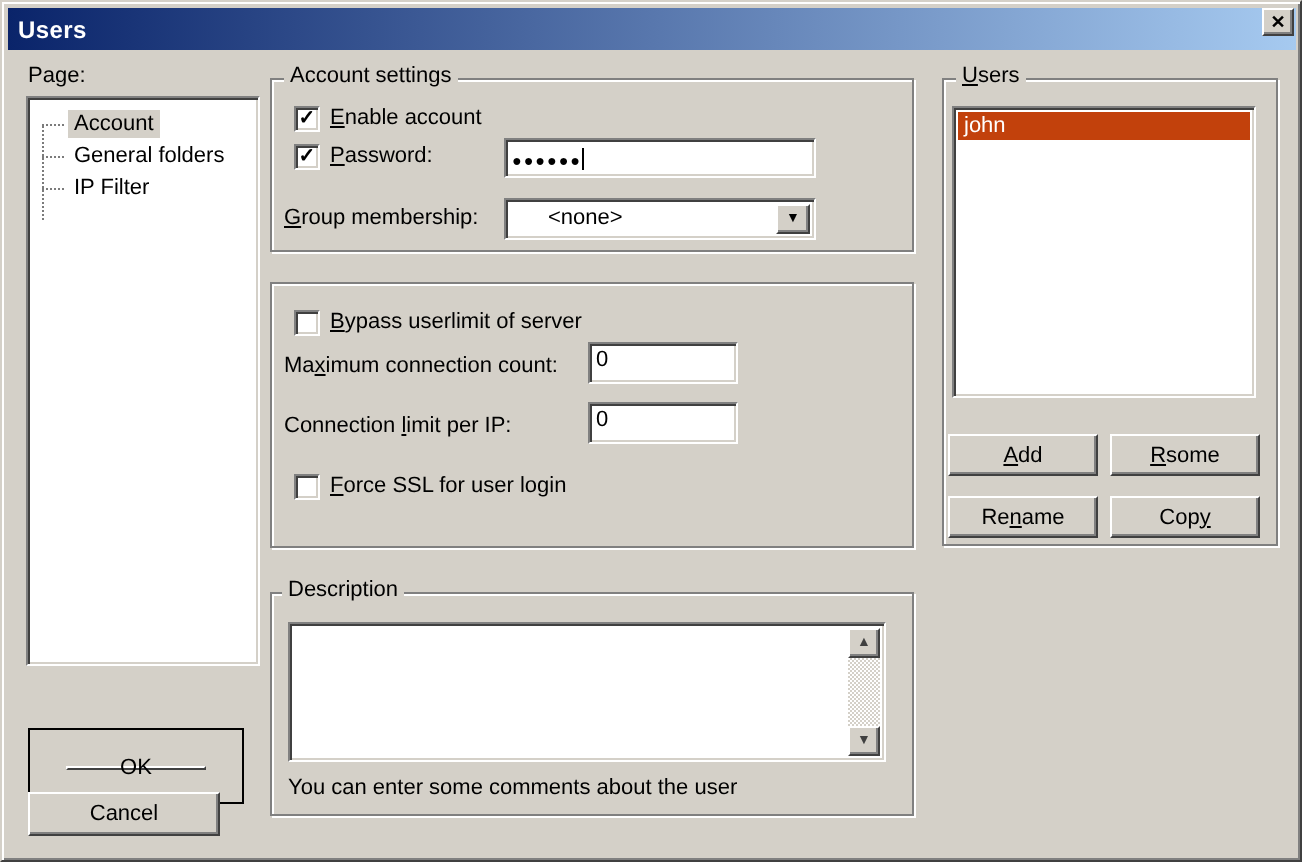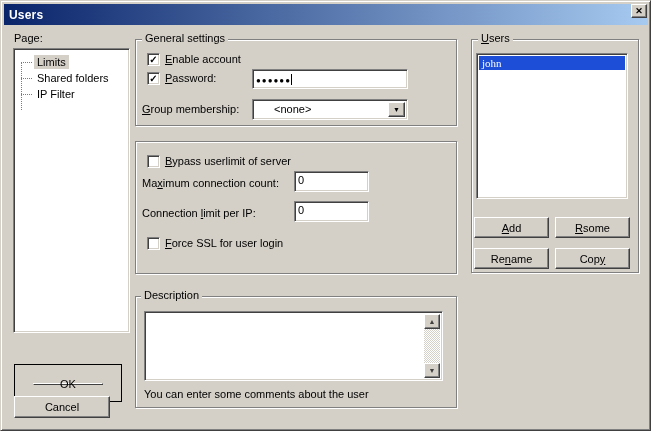--- a/index.html
+++ b/index.html
@@ -51,21 +51,21 @@
   .tree-label { padding:1px 3px; }
   .tree-label.selected { background:#d4d0c8; }
 
   
   .combo-arrow-btn { position:absolute; right:2px; top:2px; bottom:2px; width:17px;
     background:#d4d0c8; border:1px solid; border-color:#fff #404040 #404040 #fff;
     box-shadow: inset -1px -1px 0 #808080;
     display:flex; align-items:center; justify-content:center; font-size:7px; }
 
   
-  .list-item-selected { height:14px; background:#1d4ed8; color:#fff; padding:1px 0 0 3px;font-family:Liberation Serif, serif; }
+  .list-item-selected { height:14px; background:#c2410c; color:#fff; padding:1px 0 0 3px; }
 
   
   .sb { position:absolute; top:2px; bottom:2px; right:2px; width:16px;
     background: repeating-conic-gradient(#ffffff 0% 25%, #d4d0c8 0% 50%) 0 0 / 2px 2px; }
   .sb-btn { position:absolute; left:0; width:16px; height:15px;
     background:#d4d0c8; border:1px solid; border-color:#fff #404040 #404040 #fff;
     box-shadow: inset -1px -1px 0 #808080;
     display:flex; align-items:center; justify-content:center; font-size:7px; color:#404040; }
 
   .default-ring { border:1px solid #000; background:#d4d0c8; }
@@ -81,34 +81,34 @@
   </div>
   <div class="close-btn">
     <span>✕</span>
   </div>
 
   <div class="abs" style="left:13px; top:31px;">Page:</div>
   <div class="abs sunken" style="left:12px; top:47px; width:117px; height:285px; padding-top:5px;">
     <div class="tree-vline"></div>
     <div class="tree-row">
       <span class="tree-conn"></span>
-      <span class="tree-label selected">Limits</span>
+      <span class="tree-label selected">Account</span>
     </div>
     <div class="tree-row">
       <span class="tree-conn"></span>
-      <span class="tree-label">Shared folders</span>
+      <span class="tree-label">General folders</span>
     </div>
     <div class="tree-row">
       <span class="tree-conn"></span>
       <span class="tree-label">IP Filter</span>
     </div>
   </div>
 
   <div class="abs groupbox" style="left:134px; top:38px; width:322px; height:87px;"></div>
-  <div class="group-title" style="left:141px; top:31px;">General settings</div>
+  <div class="group-title" style="left:141px; top:31px;">Account settings</div>
 
   <div class="abs checkbox" style="left:146px; top:52px;">
     <span>✓</span>
   </div>
   <div class="abs cb-label" style="left:164px; top:52px;"><span></span><span class="ul">E</span><span>nable account</span></div>
 
   <div class="abs checkbox" style="left:146px; top:71px;">
     <span>✓</span>
   </div>
   <div class="abs cb-label" style="left:164px; top:71px;"><span></span><span class="ul">P</span><span>assword:</span></div>

